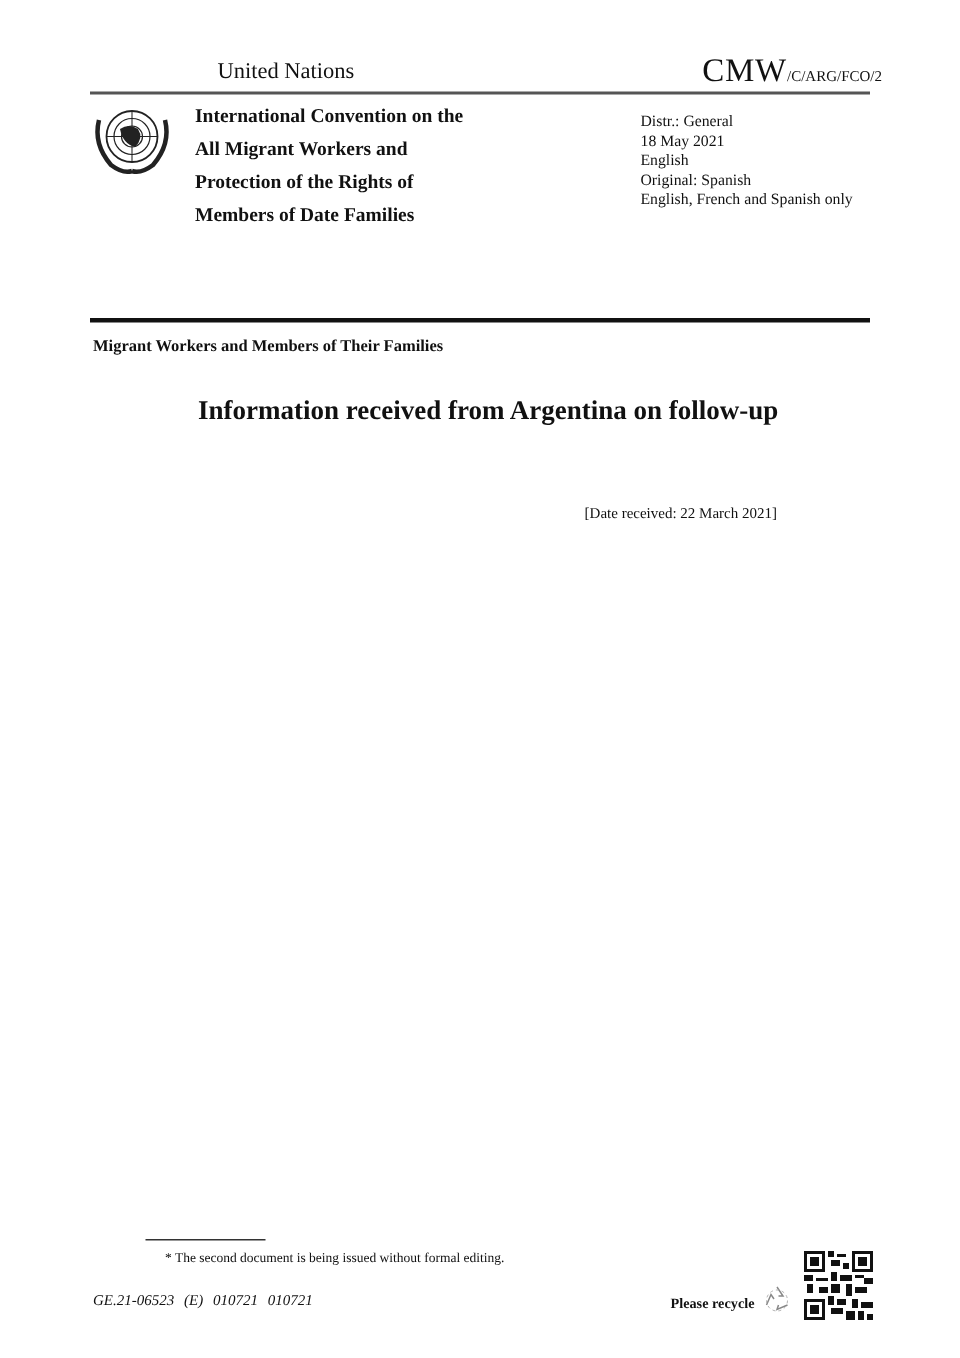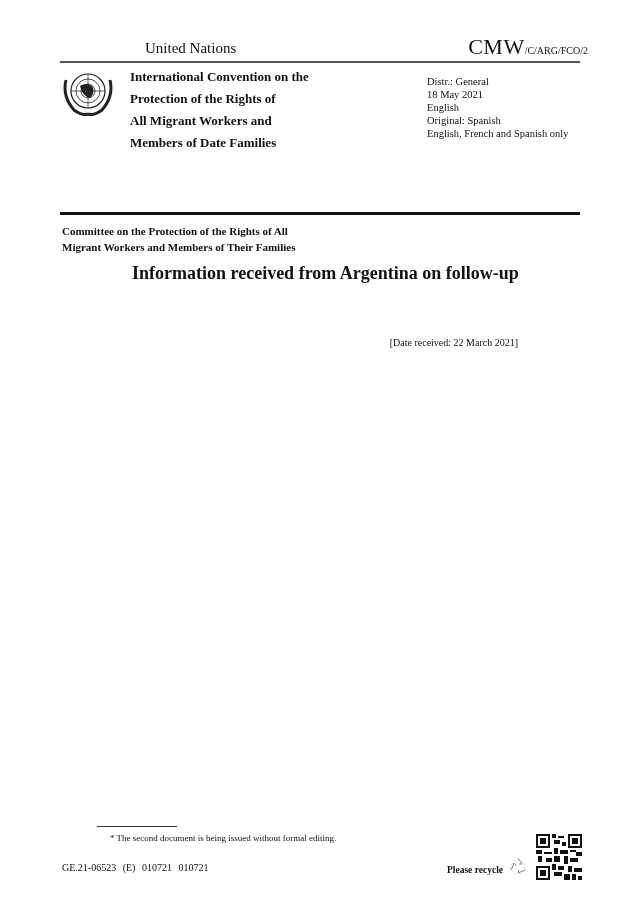--- a/index.html
+++ b/index.html
@@ -13,21 +13,21 @@
     .emblem { left: 60px; top: 66px; width: 56px; height: 54px; }
     .convention { left: 130px; top: 66px; font-weight: bold; font-size: 13px; line-height: 22px; }
     .distr { left: 427px; top: 75px; font-size: 10.5px; line-height: 13px; }
     .rule-mid { left: 60px; top: 212px; width: 520px; height: 3px; background: #111; }
     .committee { left: 62px; top: 223px; font-weight: bold; font-size: 11px; line-height: 16px; }
     .title { left: 132px; top: 263px; font-weight: bold; font-size: 18px; line-height: 21px; }
     .title sup { font-size: 8px; font-weight: normal; vertical-align: 4px; color: #555; }
     .date-received { right: 122px; top: 337px; font-size: 10px; }
     .fn-rule { left: 97px; top: 826px; width: 80px; height: 1px; background: #333; }
     .footnote { left: 110px; top: 833px; font-size: 9px; }
-    .job-no { left: 62px; top: 862px; font-size: 10px; word-spacing: 4px; }
+    .job-no { left: 62px; top: 862px; font-size: 10px; word-spacing: 4px; font-style: italic; }
     .recycle { left: 447px; top: 865px; font-weight: bold; font-size: 9.5px; }
     .recycle-icon { left: 508px; top: 856px; width: 20px; height: 20px; }
     .qr { left: 536px; top: 834px; width: 46px; height: 46px; }
   </style>
 </head>
 <body>
 
 <div class="abs un-name">United Nations</div>
 <div class="abs symbol">
   <span class="big">CMW</span><span class="small">/C/ARG/FCO/2</span>
@@ -42,37 +42,36 @@
     <line x1="11" y1="25" x2="45" y2="25" stroke="#222" stroke-width="0.7"></line>
     <line x1="28" y1="8" x2="28" y2="42" stroke="#222" stroke-width="0.7"></line>
     <path d="M20 20 Q26 16 32 20 Q36 26 30 32 Q22 30 20 20 Z" fill="#222"></path>
     <path d="M6 14 Q2 30 14 44 Q22 50 28 48" fill="none" stroke="#222" stroke-width="3"></path>
     <path d="M50 14 Q54 30 42 44 Q34 50 28 48" fill="none" stroke="#222" stroke-width="3"></path>
   </svg>
 </div>
 
 <div class="abs convention">
   <div>International Convention on the</div>
+  <div>All Migrant Workers and</div>
   <div>Protection of the Rights of</div>
-  <div>All Migrant Workers and</div>
   <div>Members of Date Families</div>
 </div>
 
 <div class="abs distr">
   <div>Distr.: General</div>
   <div>18 May 2021</div>
   <div>English</div>
   <div>Original: Spanish</div>
   <div>English, French and Spanish only</div>
 </div>
 
 <div class="abs rule-mid"></div>
 
 <div class="abs committee">
-  <div>Committee on the Protection of the Rights of All</div>
   <div>Migrant Workers and Members of Their Families</div>
 </div>
 
 <div class="abs title">
   <div>Information received from Argentina on follow-up</div>
 </div>
 
 <div class="abs date-received">[Date received: 22 March 2021]</div>
 
 <div class="abs fn-rule"></div>

